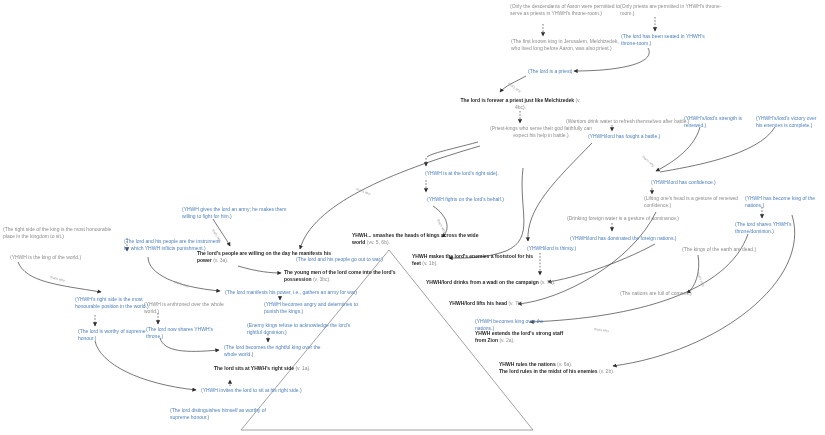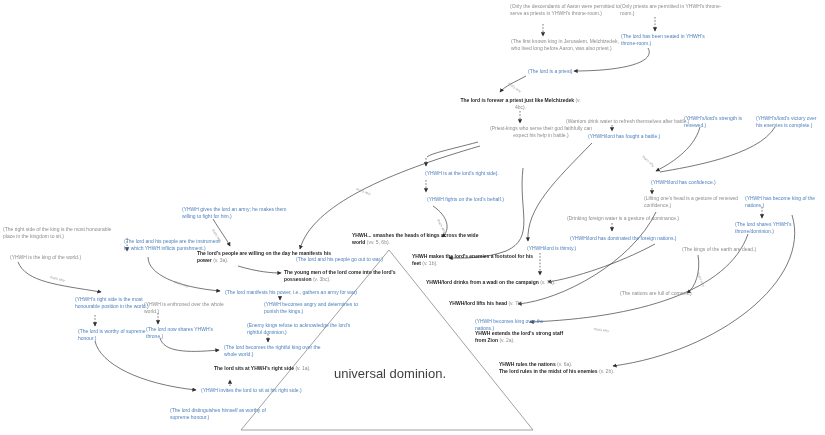--- a/index.html
+++ b/index.html
@@ -160,16 +160,15 @@
   <div class="node bold" style="left:499px;top:368px;width:180px">
     <span>The lord rules in the midst of his enemies</span>
     <span class="ref">(v. 2b).</span>
   </div>
   <div class="node bold" style="left:214px;top:365px;width:115px">
     <span>The lord sits at YHWH's right side</span>
     <span class="ref">(v. 1a).</span>
   </div>
 
   <div class="main-title">
-    <div>universal dominion.</div>
   </div>
 
 </div>
 
 </body></html>

